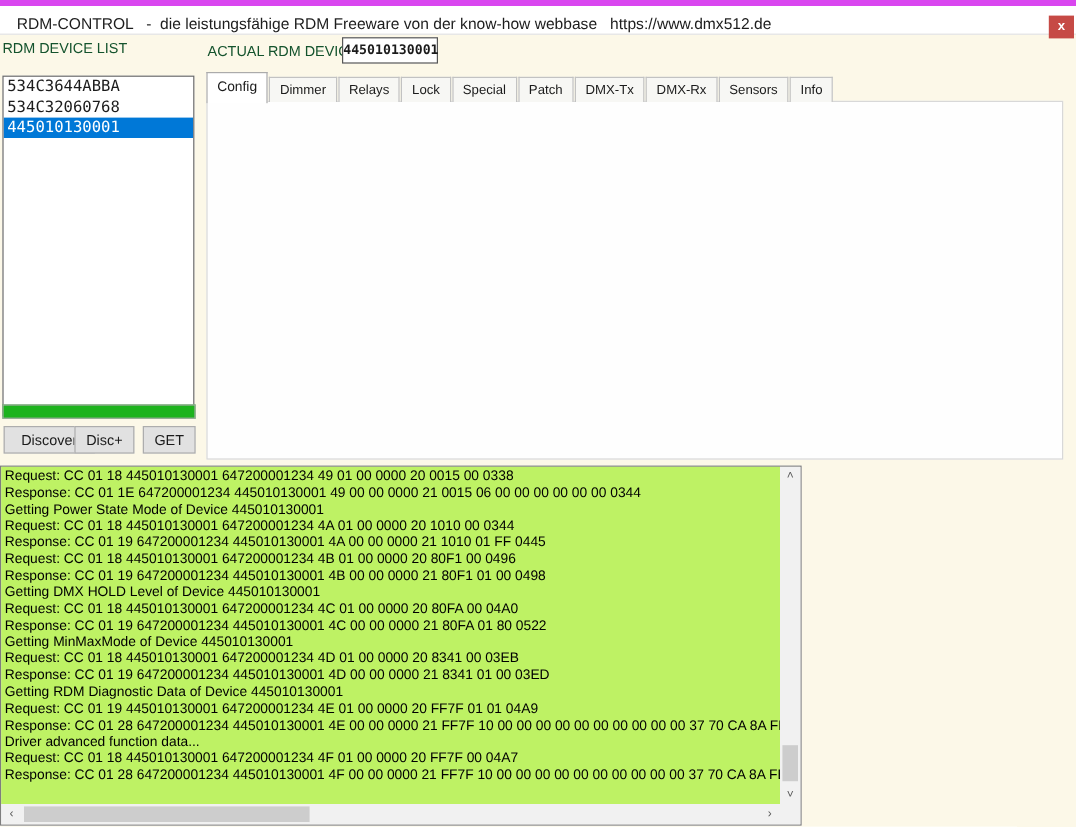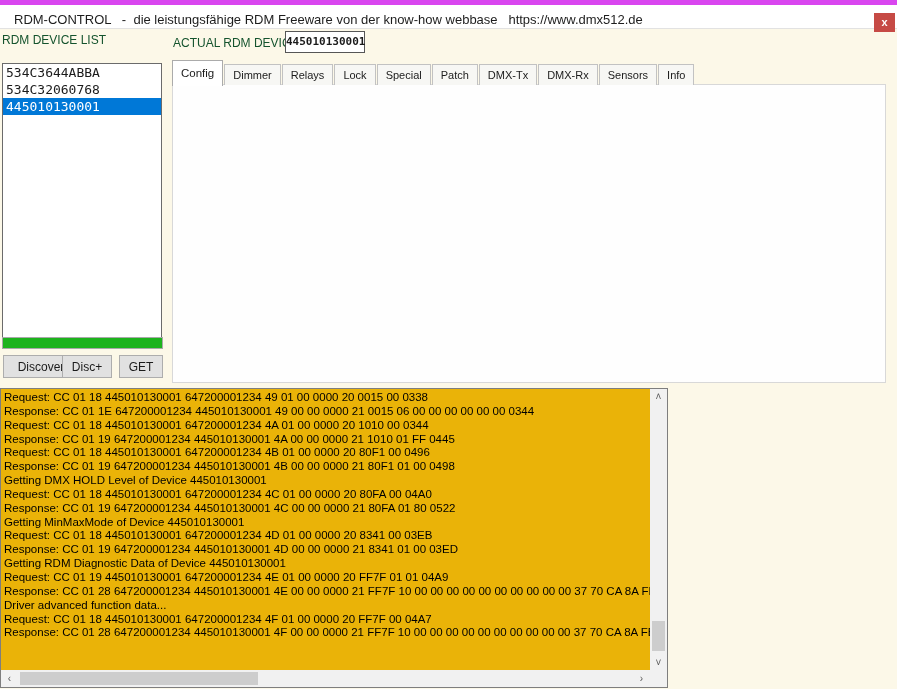--- a/index.html
+++ b/index.html
@@ -71,21 +71,21 @@
 
   
   .sb-v, .sb-h { position:absolute; background:#F1F1F1; }
   .sb-arrow { position:absolute; color:#5A5A5A; font-size:10px; text-align:center; width:100%;
               line-height:15px; }
   .sb-thumb { position:absolute; background:#CDCDCD; }
 
   
   .log-wrap { position:absolute; left:0; top:388px; width:668px; height:300px;
               border:1px solid #7E7E7E; background:#F1F1F1; }
-  .log-view { position:absolute; left:0; top:0; width:649px; height:281px; background:#eab308;
+  .log-view { position:absolute; left:0; top:0; width:649px; height:281px; background:#bef264;
               overflow:hidden; padding:2px 0 0 3px; }
   .log-line { font-size:11.5px; line-height:13.85px; white-space:pre; color:#000; }
 </style>
 </head>
 <body>
 
 <div class="screen">
 
   <div class="titlebar">
     <span class="title-text">RDM-CONTROL   -  die leistungsfähige RDM Freeware von der know-how webbase   https://www.dmx512.de</span>
@@ -219,20 +219,21 @@
   <input class="inp sans center" style="left: 404px; top: 353px; width: 64px; height: 22px;" value="176">
   <div class="lbl" style="left:474px;top:335px;">Lampenstunden</div>
   <input class="inp sans" style="left: 473px; top: 353px; width: 81px; height: 22px;" value="">
   <div class="lbl" style="left:562px;top:335px;">Lock Status</div>
   <div class="field" style="left:556px;top:353px;width:89px;height:22px;background:#fff;border-color:#7A7A7A;font-size:10.5px;line-height:20px;padding-left:2px;">0: NO LOCK SET</div>
 
   <div class="log-wrap">
     <div class="log-view">
         <div class="log-line">Request: CC 01 18 445010130001 647200001234 49 01 00 0000 20 0015 00 0338</div>
         <div class="log-line">Response: CC 01 1E 647200001234 445010130001 49 00 00 0000 21 0015 06 00 00 00 00 00 00 0344</div>
+        <div class="log-line">Getting Power State Mode of Device 445010130001</div>
         <div class="log-line">Request: CC 01 18 445010130001 647200001234 4A 01 00 0000 20 1010 00 0344</div>
         <div class="log-line">Response: CC 01 19 647200001234 445010130001 4A 00 00 0000 21 1010 01 FF 0445</div>
         <div class="log-line">Request: CC 01 18 445010130001 647200001234 4B 01 00 0000 20 80F1 00 0496</div>
         <div class="log-line">Response: CC 01 19 647200001234 445010130001 4B 00 00 0000 21 80F1 01 00 0498</div>
         <div class="log-line">Getting DMX HOLD Level of Device 445010130001</div>
         <div class="log-line">Request: CC 01 18 445010130001 647200001234 4C 01 00 0000 20 80FA 00 04A0</div>
         <div class="log-line">Response: CC 01 19 647200001234 445010130001 4C 00 00 0000 21 80FA 01 80 0522</div>
         <div class="log-line">Getting MinMaxMode of Device 445010130001</div>
         <div class="log-line">Request: CC 01 18 445010130001 647200001234 4D 01 00 0000 20 8341 00 03EB</div>
         <div class="log-line">Response: CC 01 19 647200001234 445010130001 4D 00 00 0000 21 8341 01 00 03ED</div>

